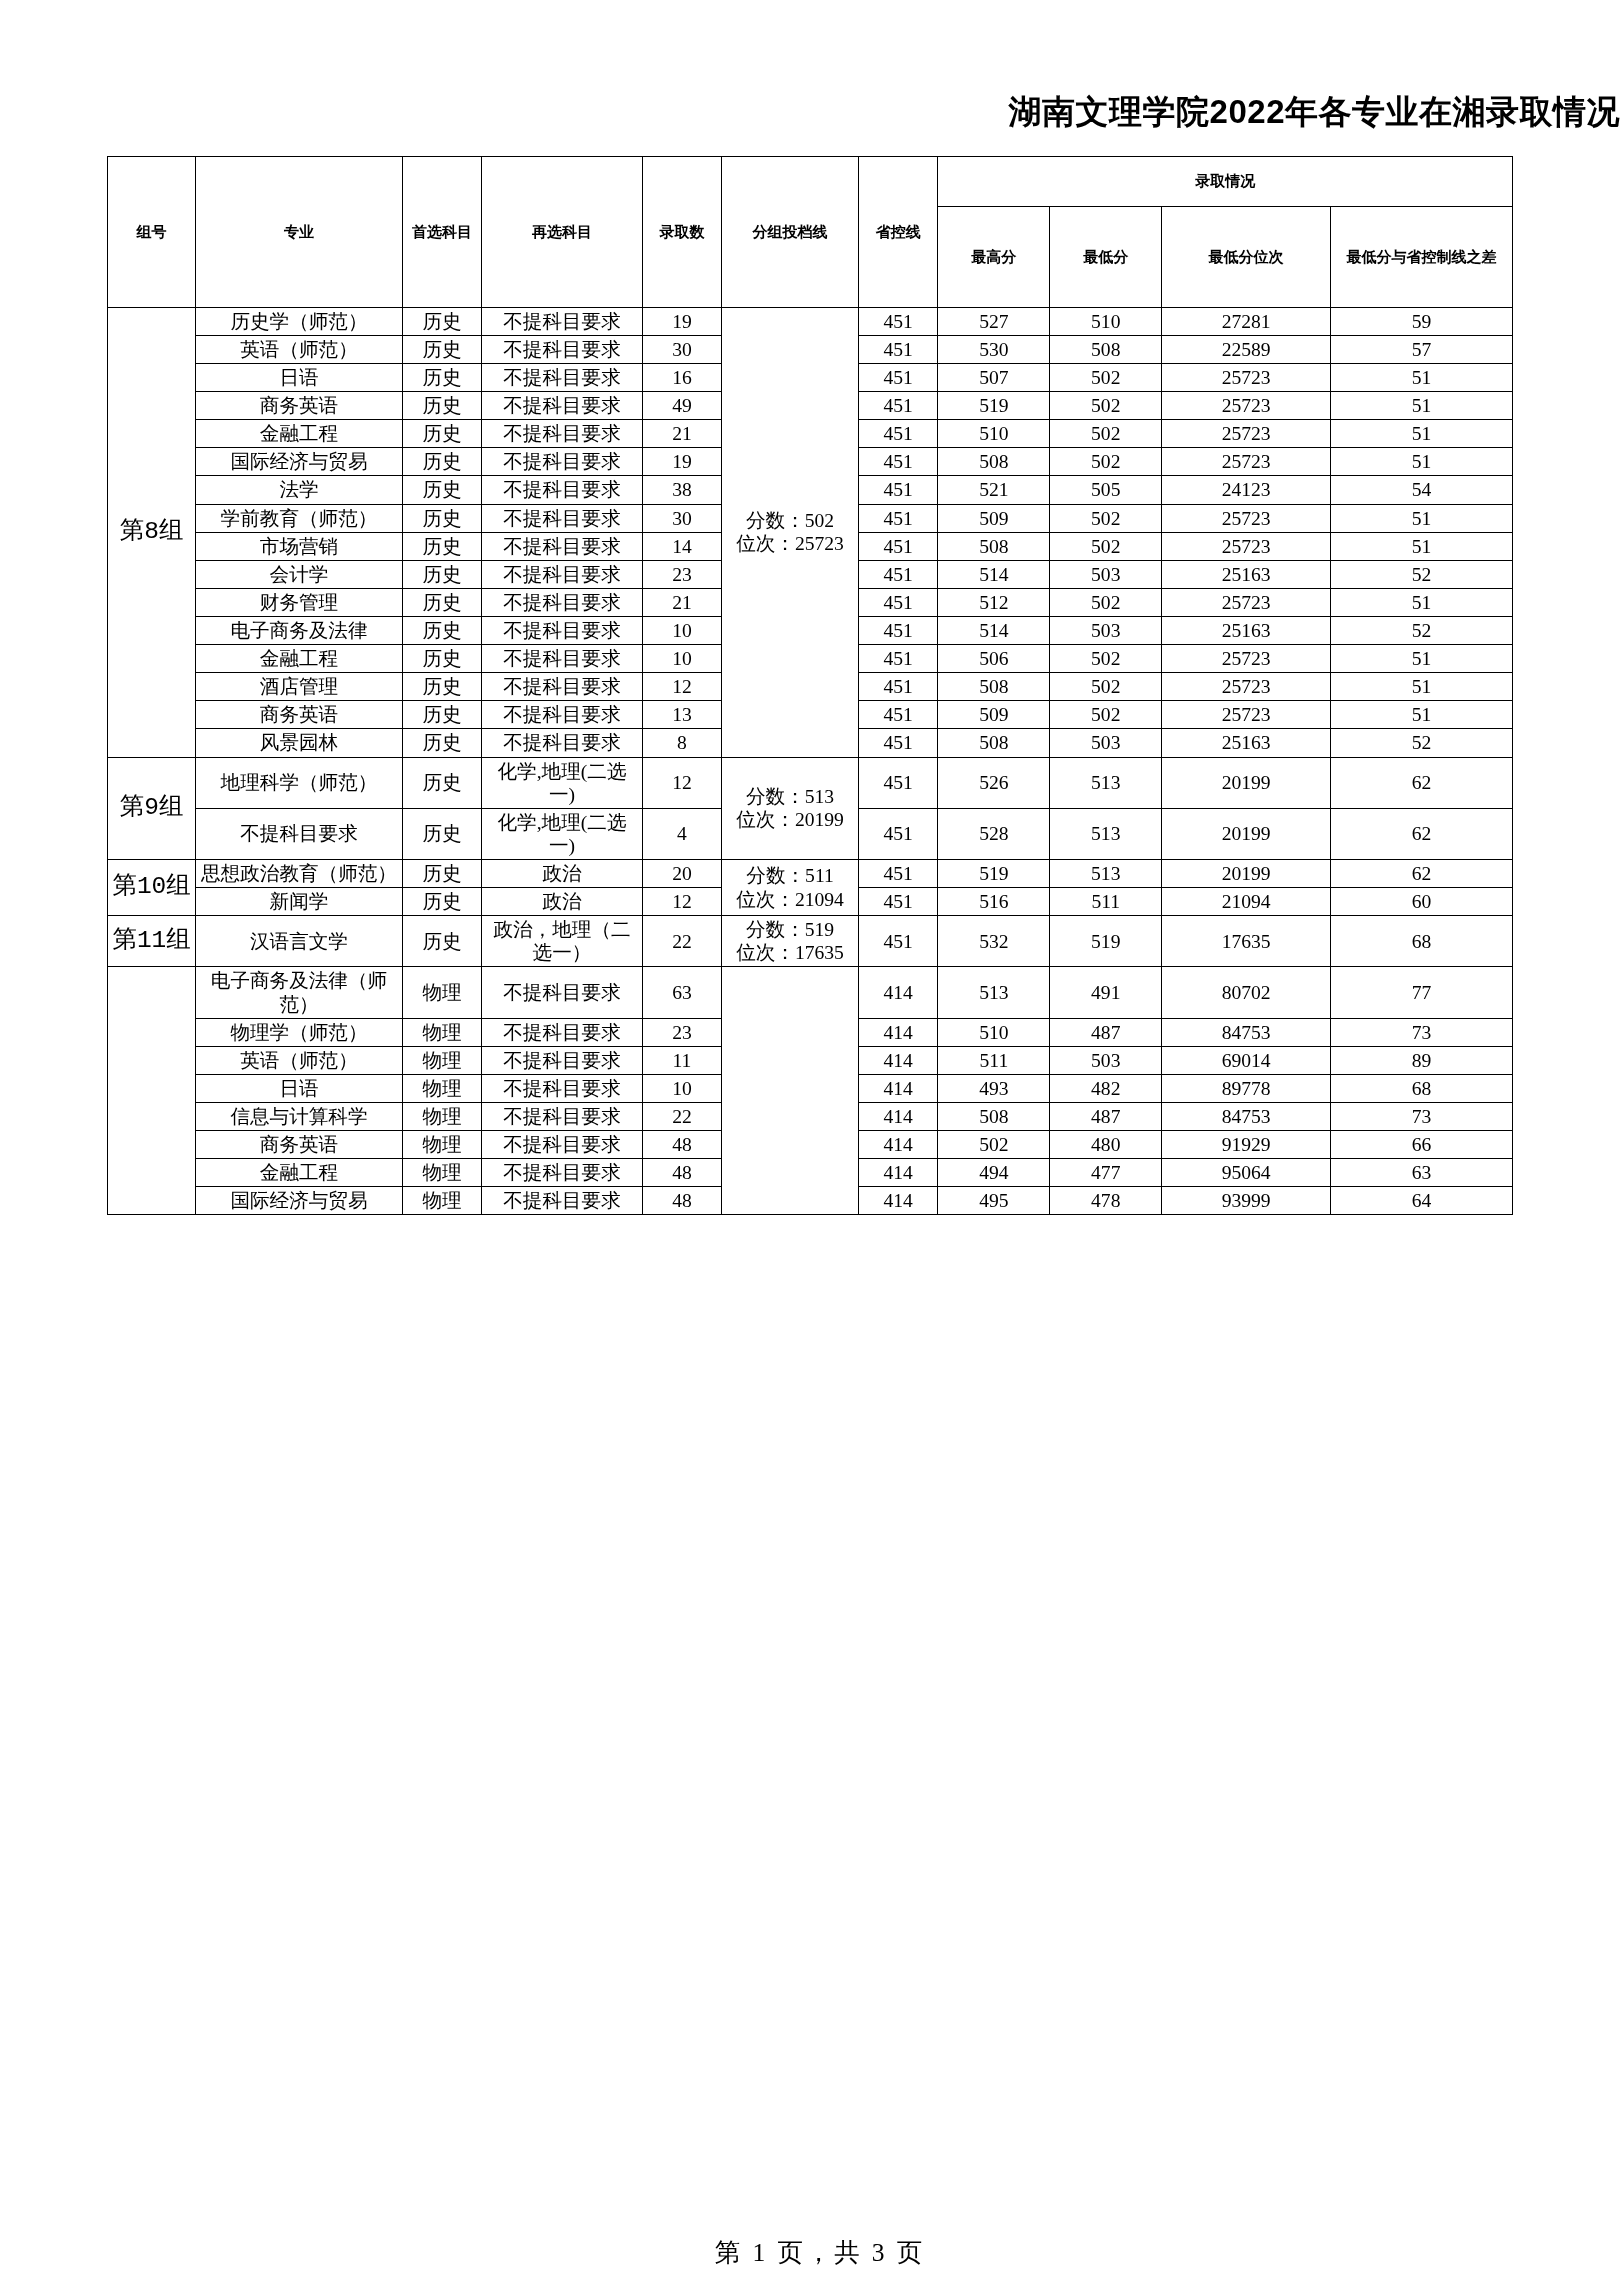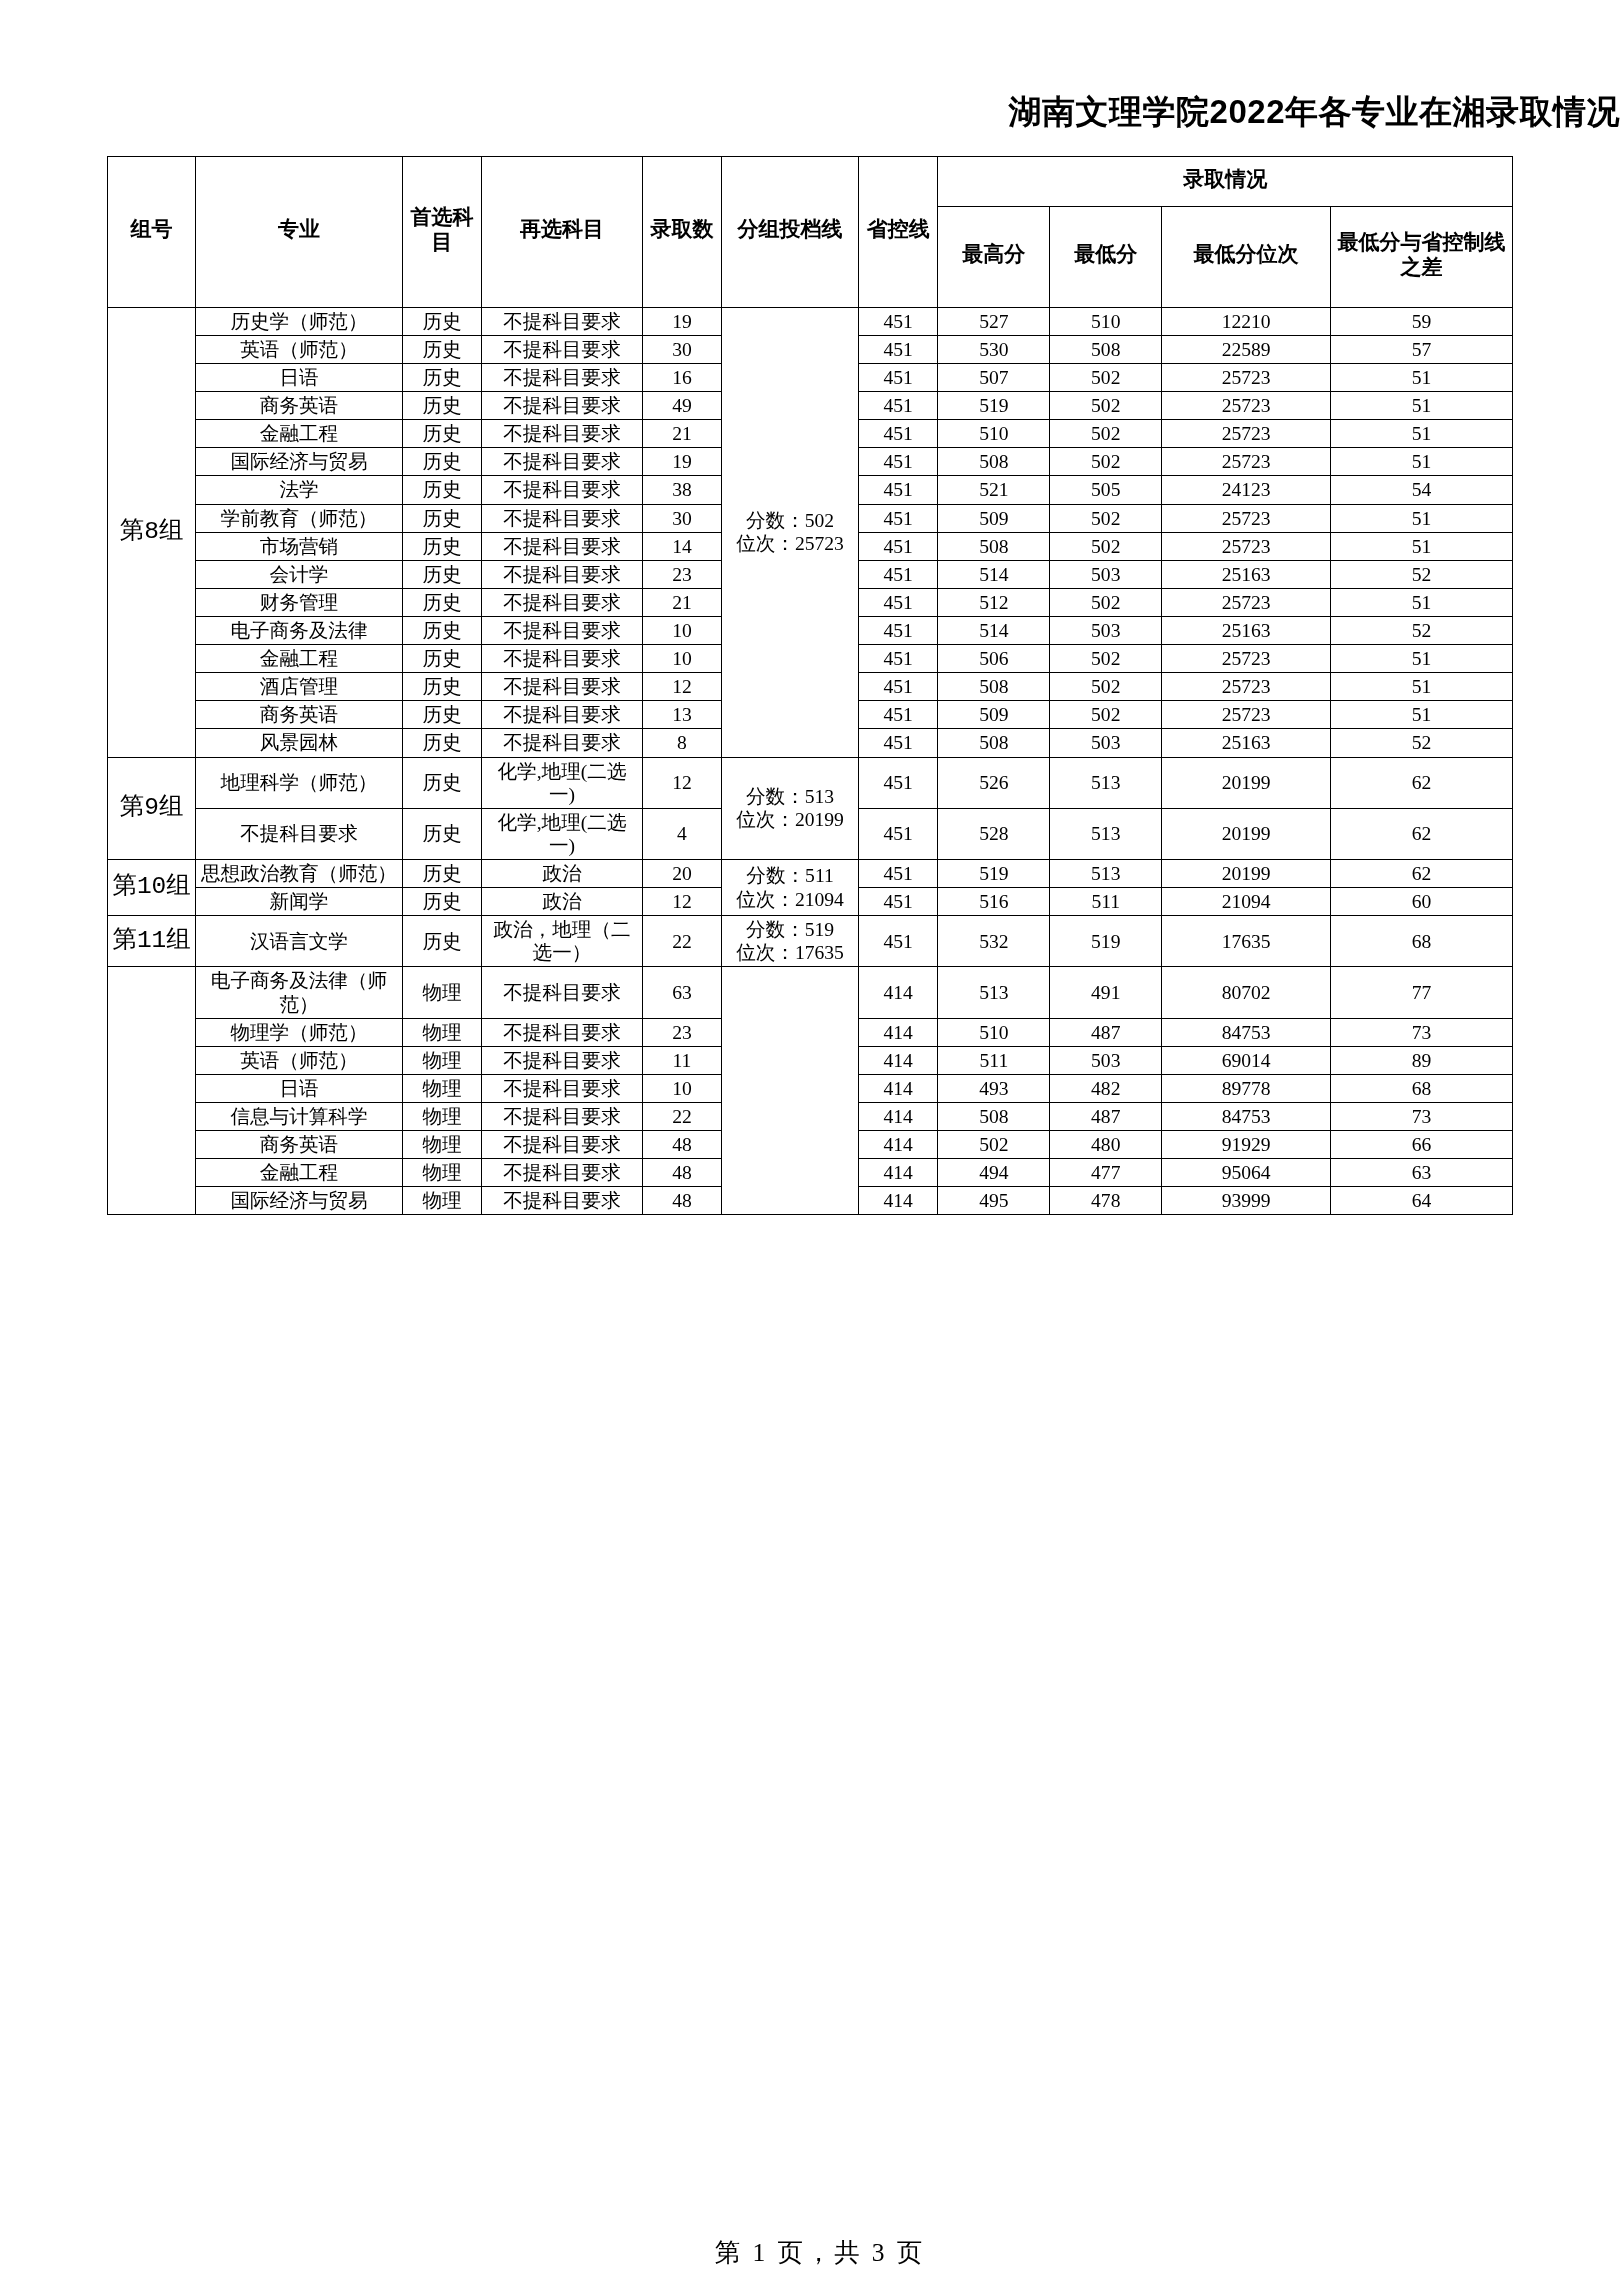--- a/index.html
+++ b/index.html
@@ -47,22 +47,22 @@
     border: 1.6px solid #000000;
     text-align: center;
     vertical-align: middle;
     padding: 2px 2.9px;
     line-height: 1.18;
     word-break: break-all;
     background: #ffffff;
   }
   table.grid th {
     font-weight: bold;
-    font-family: Liberation Mono, monospace;
-    font-size: 21px;
+    font-family: Liberation Sans, sans-serif;
+    font-size: 15px;
   }
   td.major, td.subj, td.resub {
     font-size: 19.6px;
   }
   td.num {
     font-size: 19.6px;
     font-family: "Liberation Serif", "DejaVu Serif", serif;
   }
   td.group {
     font-size: 24.5px;
@@ -146,21 +146,21 @@
             <td class="group" rowspan="16">第8组</td>
             <td class="major">历史学（师范）</td>
             <td class="subj">历史</td>
             <td class="resub">不提科目要求</td>
             <td class="num">19</td>
             <td class="batch" rowspan="16">分数：502
 位次：25723</td>
             <td class="num">451</td>
             <td class="num">527</td>
             <td class="num">510</td>
-            <td class="num">12210</td>
+            <td class="num">27281</td>
             <td class="num">59</td>
           </tr>
           <tr>
             <td class="major">英语（师范）</td>
             <td class="subj">历史</td>
             <td class="resub">不提科目要求</td>
             <td class="num">30</td>
             <td class="num">451</td>
             <td class="num">530</td>
             <td class="num">508</td>

